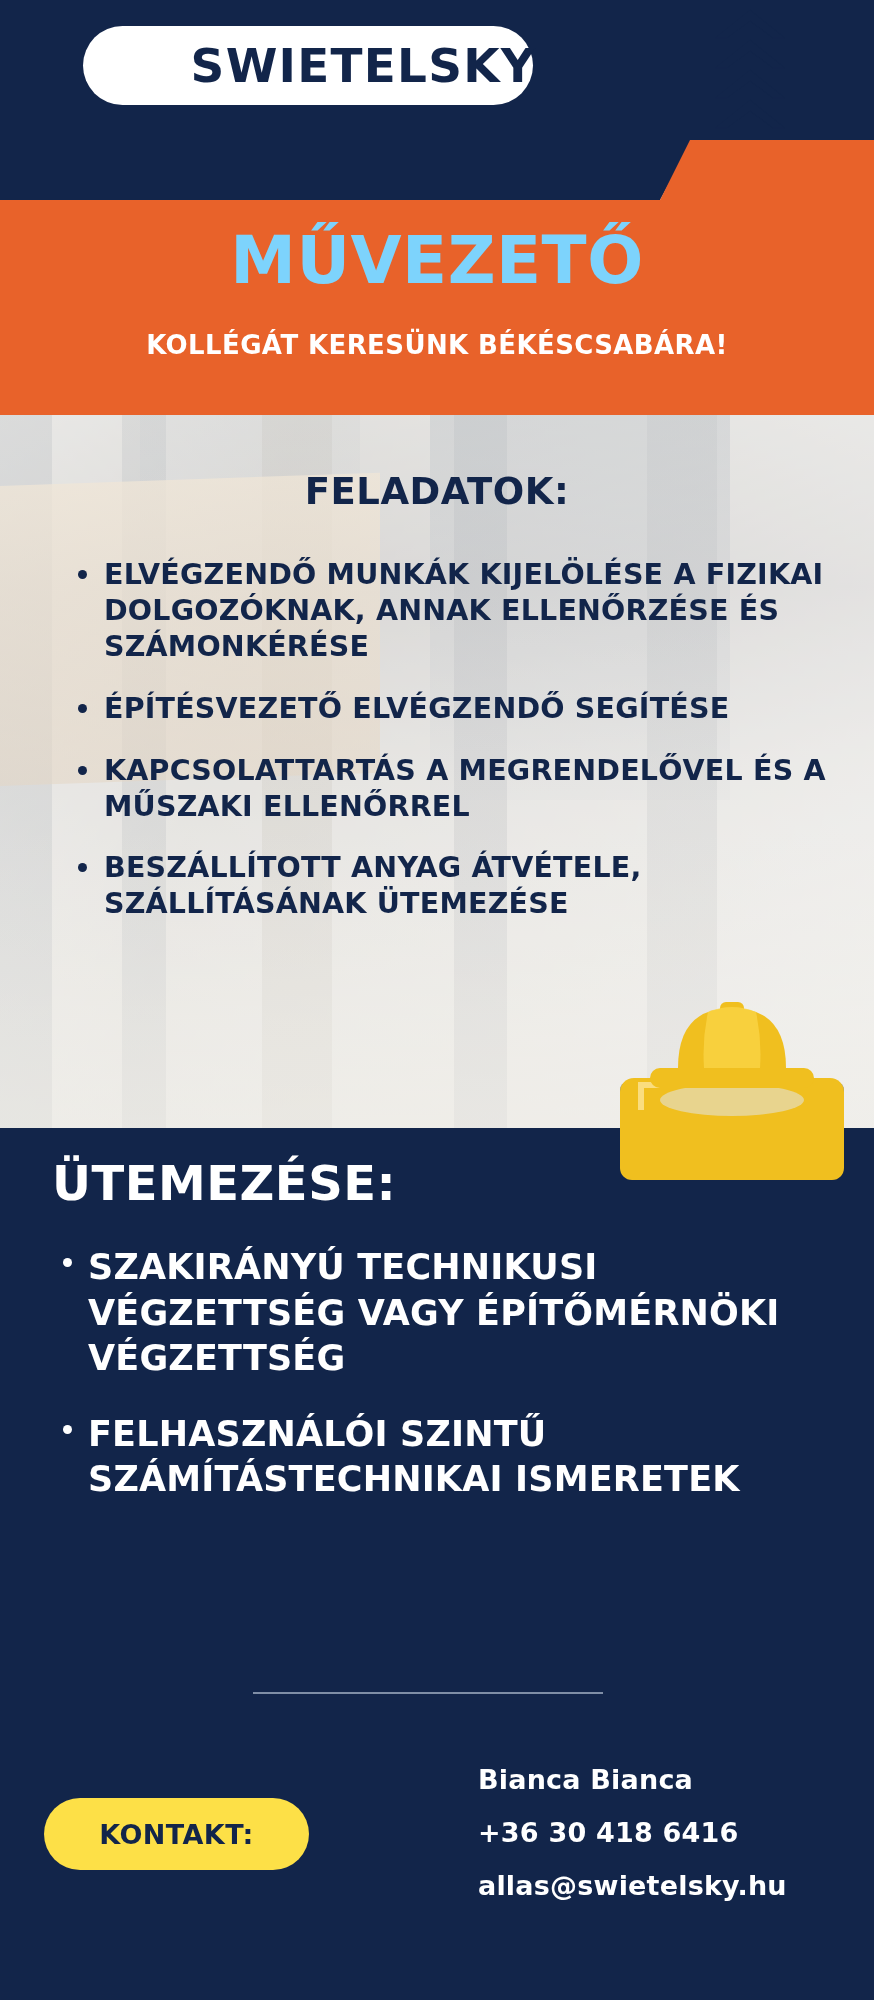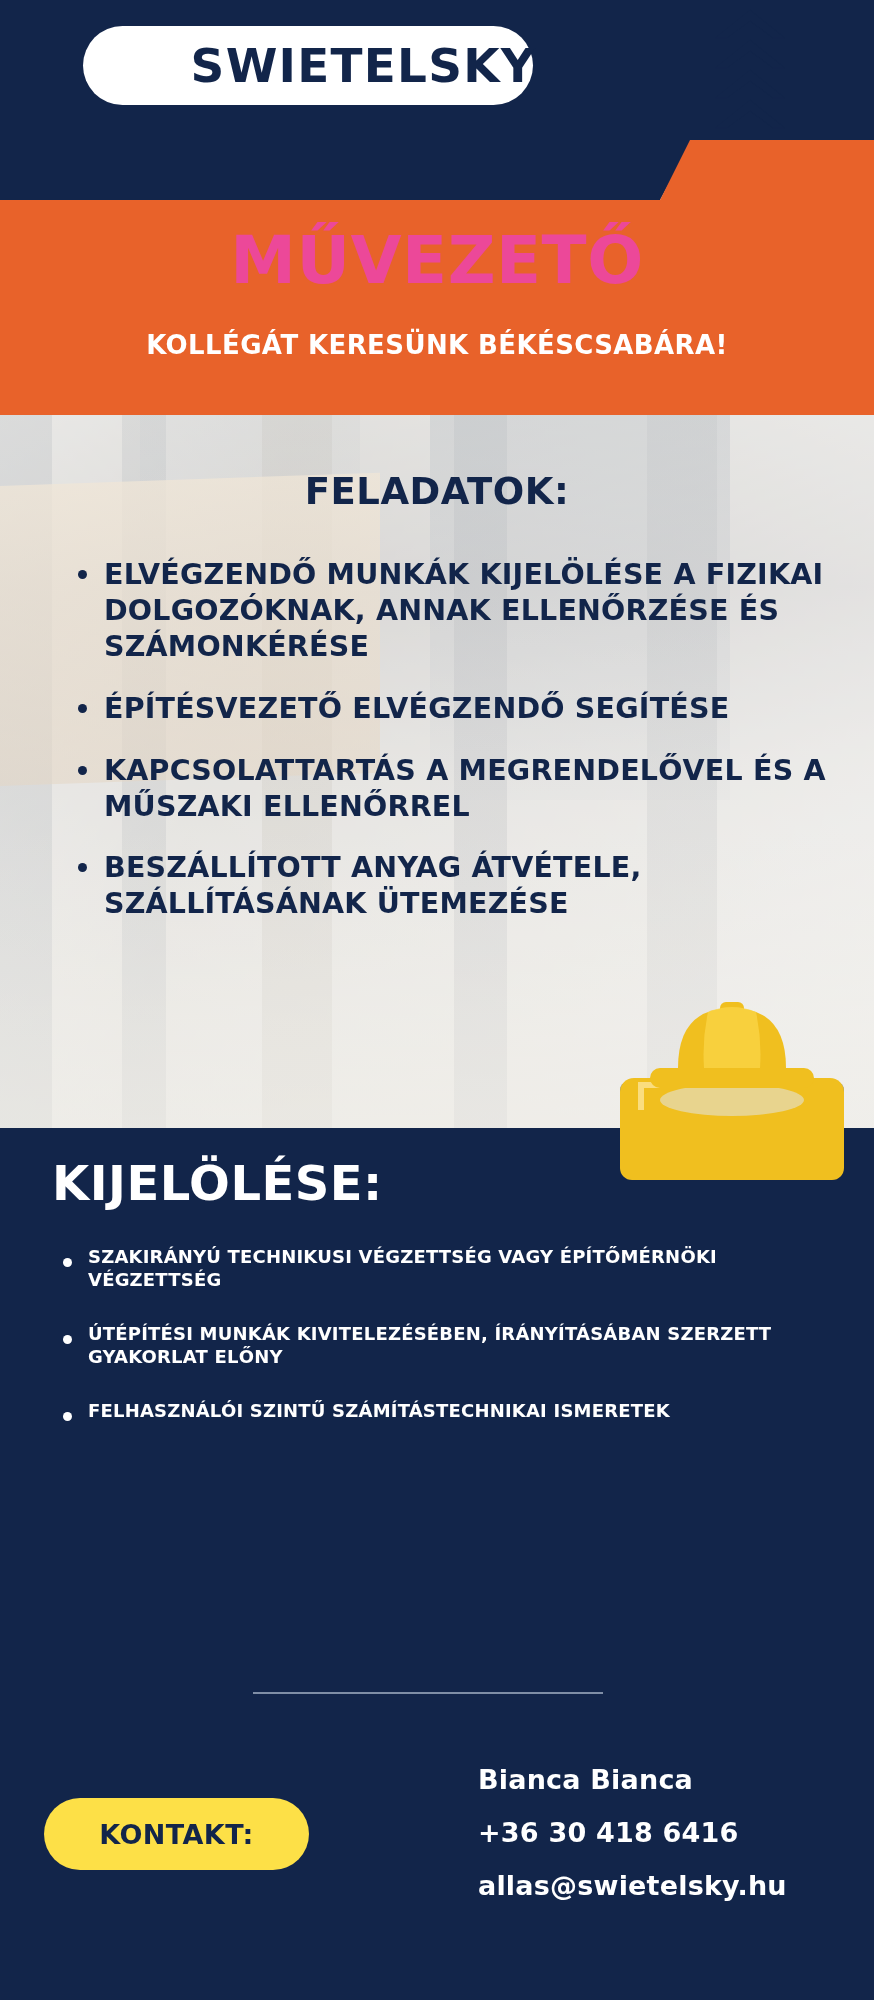--- a/index.html
+++ b/index.html
@@ -141,21 +141,21 @@
     background: #e8622a;
     clip-path: polygon(0 60px, 660px 60px, 690px 0, 874px 0, 874px 275px, 0 275px);
     z-index: 4;
   }
   .job-title {
     position: absolute;
     left: 0;
     top: 222px;
     width: 874px;
     text-align: center;
-    color: #ec4899;
+    color: #7dd3fc;
     font-size: 66px;
     font-weight: 700;
     letter-spacing: 0.5px;
     font-family: "DejaVu Sans", sans-serif;
     z-index: 6;
   }
   .job-sub {
     position: absolute;
     left: 0;
     top: 330px;
@@ -243,21 +243,21 @@
     width: 874px;
     margin: 0;
     padding: 0 40px 0 60px;
     list-style: none;
     z-index: 8;
     box-sizing: border-box;
   }
   .req-list li {
     position: relative;
     color: #ffffff;
-    font-size: 18px;
+    font-size: 35px;
     font-weight: 700;
     line-height: 1.3;
     letter-spacing: 0.2px;
     margin-bottom: 30px;
     padding-left: 28px;
     font-family: "DejaVu Sans", sans-serif;
   }
   .req-list li::before {
     content: "";
     position: absolute;
@@ -382,24 +382,23 @@
   </svg>
 
   <svg class="helmet" viewBox="0 0 240 230">
     <ellipse cx="120" cy="150" rx="72" ry="16" fill="#e2e6ea" opacity="0.55"></ellipse>
     <path d="M66 118 q0 -60 54 -60 q54 0 54 60 z" fill="#f0bf1f"></path>
     <rect x="108" y="52" width="24" height="14" rx="6" fill="#f0bf1f"></rect>
     <path d="M48 118 h144 a10 10 0 0 1 0 20 h-144 a10 10 0 0 1 0 -20 z" fill="#f0bf1f"></path>
     <path d="M96 62 q24 -10 48 0 q6 28 4 56 h-56 q-2 -28 4 -56 z" fill="#fbd548" opacity="0.75"></path>
   </svg>
 
-  <div class="req-heading">KIJELÖLÉSE:</div>
+  <div class="req-heading">ÜTEMEZÉSE:</div>
   <ul class="req-list">
     <li>SZAKIRÁNYÚ TECHNIKUSI VÉGZETTSÉG VAGY ÉPÍTŐMÉRNÖKI VÉGZETTSÉG</li>
-    <li>ÚTÉPÍTÉSI MUNKÁK KIVITELEZÉSÉBEN, ÍRÁNYÍTÁSÁBAN SZERZETT GYAKORLAT ELŐNY</li>
     <li>FELHASZNÁLÓI SZINTŰ SZÁMÍTÁSTECHNIKAI ISMERETEK</li>
   </ul>
 
   <div class="divider"></div>
 
   <button class="contact-btn">KONTAKT:</button>
   <div class="contact-info">
     <div>Bianca Bianca</div>
     <div>+36 30 418 6416</div>
     <div>allas@swietelsky.hu</div>

